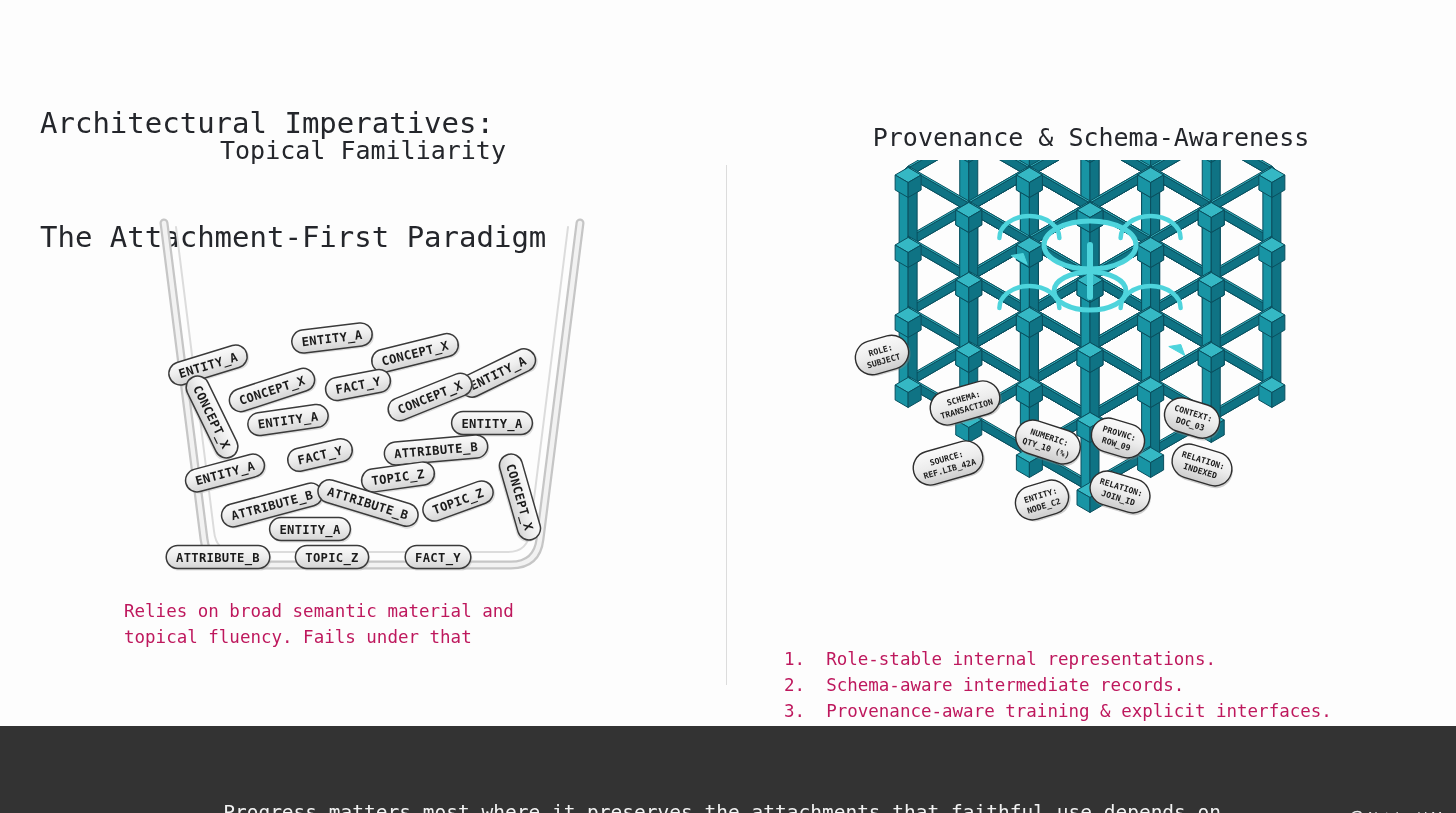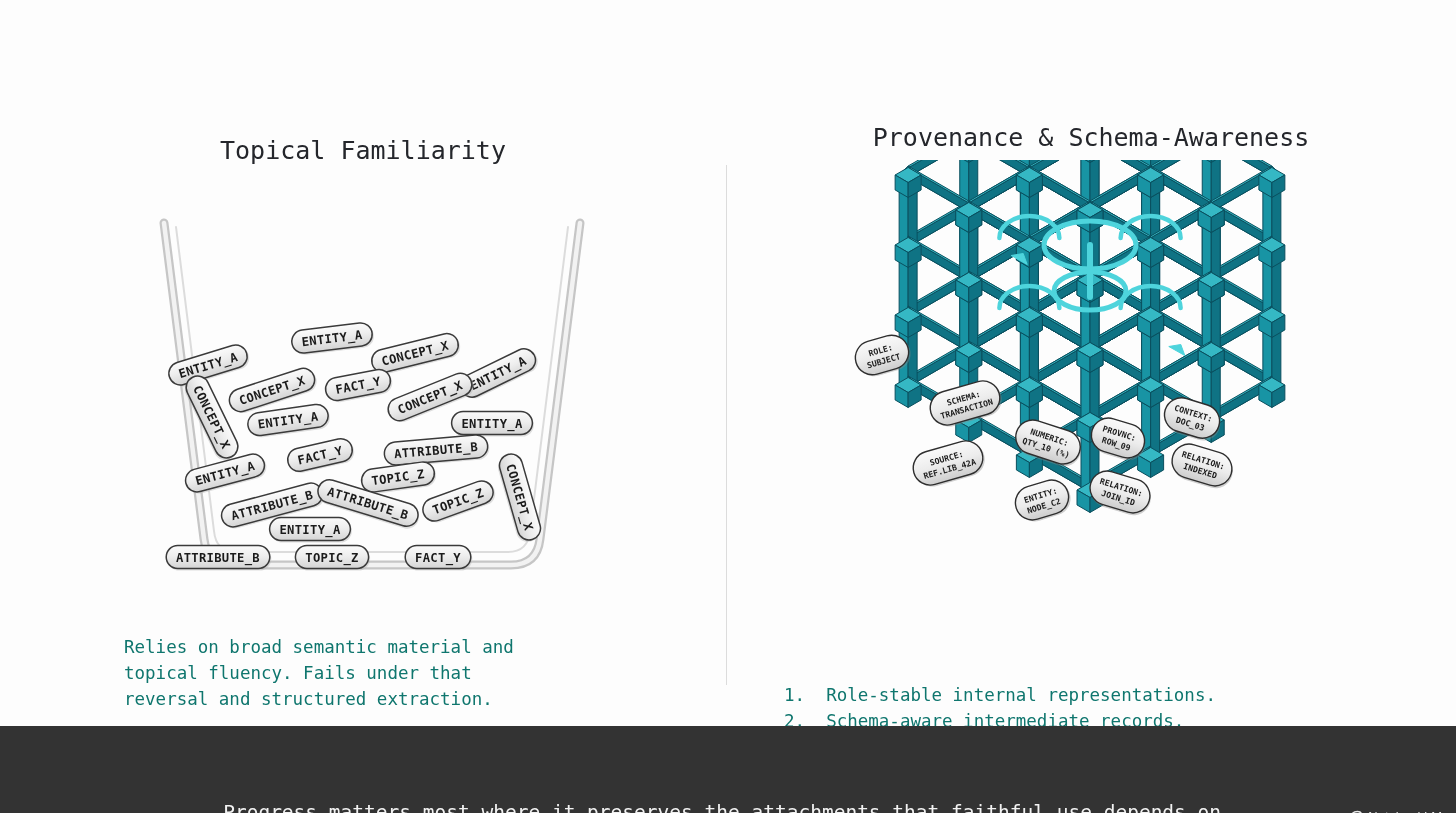--- a/index.html
+++ b/index.html
@@ -33,23 +33,22 @@
     background:#dcdcdc;
   }
 
   
   #fig-left{position:absolute;left:120px;top:205px;width:500px;height:380px;}
   #fig-right{position:absolute;left:820px;top:160px;width:540px;height:440px;}
   #fig-left svg,#fig-right svg{display:block;width:100%;height:100%;}
 
   
   .caption{
-    position:absolute;font-size:17.5px;line-height:26px;color:#0f766e;
+    position:absolute;font-size:17.5px;line-height:26px;color:#be185d;
     white-space:pre;
-    margin-top:36px;
   }
   #cap-left{left:124px;top:598px;}
   #cap-right{left:784px;top:594px;}
   .cap-line{display:block;}
   .agenda-row{display:block;white-space:pre;}
 
   
   #footer{
     position:absolute;left:0;top:726px;width:1456px;height:106px;
     background:#333333;
@@ -71,20 +70,24 @@
   .pill-txt{
     font-family:"DejaVu Sans Mono","Liberation Mono",monospace;
     fill:#1b1b1b;
   }
 </style>
 </head>
 <body>
 
 <div id="slide">
 
+  <div id="title">
+    <span class="title-line">Architectural Imperatives:</span>
+    <span class="title-line">The Attachment-First Paradigm</span>
+  </div>
 
   <div class="col-head" id="head-left">Topical Familiarity</div>
   <div class="col-head" id="head-right">Provenance &amp; Schema-Awareness</div>
 
   <div id="divider"></div>
 
   <div id="fig-left">
     <svg viewBox="0 0 500 380" xmlns="http://www.w3.org/2000/svg">
       <defs>
         <linearGradient id="pillg" x1="0" y1="0" x2="0" y2="1">
@@ -991,21 +994,21 @@
           <g transform="translate(382,305) rotate(17)">
             <rect x="-29" y="-15" width="61" height="34" rx="17" fill="#8a8a8a" opacity="0.4"></rect>
             <rect x="-30.5" y="-17" width="61" height="34" rx="17" fill="url(#npill)" stroke="#2e2e2e" stroke-width="1.4"></rect>
             <text x="0" y="-2" text-anchor="middle" font-size="8.2" class="pill-txt" font-weight="700">RELATION:</text>
             <text x="0" y="9" text-anchor="middle" font-size="8.2" class="pill-txt" font-weight="700">INDEXED</text>
           </g>
         </g>
     </svg>
   </div>
 
-  <div class="caption" id="cap-left"><span class="cap-line">Relies on broad semantic material and</span><span class="cap-line">topical fluency. Fails under that</span><span class="cap-line">reversal and structured extraction.</span></div>
+  <div class="caption" id="cap-left"><span class="cap-line">Relies on broad semantic material and</span><span class="cap-line">topical fluency. Fails under that</span></div>
 
   <div class="caption" id="cap-right">
     <span id="agenda-list"><span class="agenda-row">1.  Role-stable internal representations.</span><span class="agenda-row">2.  Schema-aware intermediate records.</span><span class="agenda-row">3.  Provenance-aware training &amp; explicit interfaces.</span></span>
   </div>
 
   <div id="footer">
     <div id="footer-text">
       <span class="foot-line">Progress matters most where it preserves the attachments that faithful use depends on.</span>
       
     </div>

